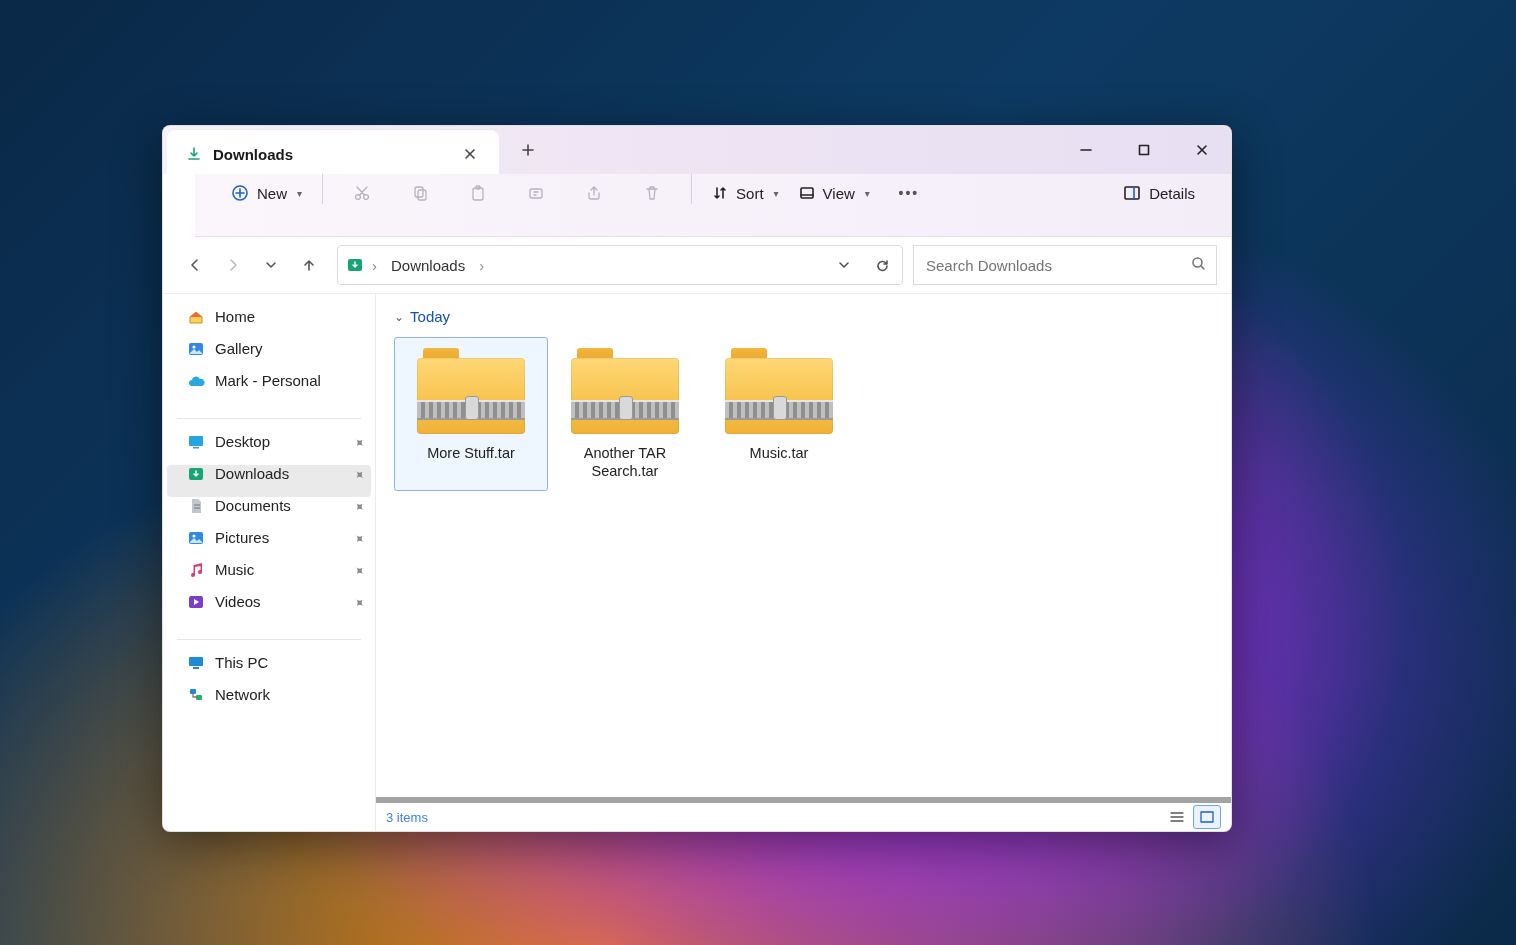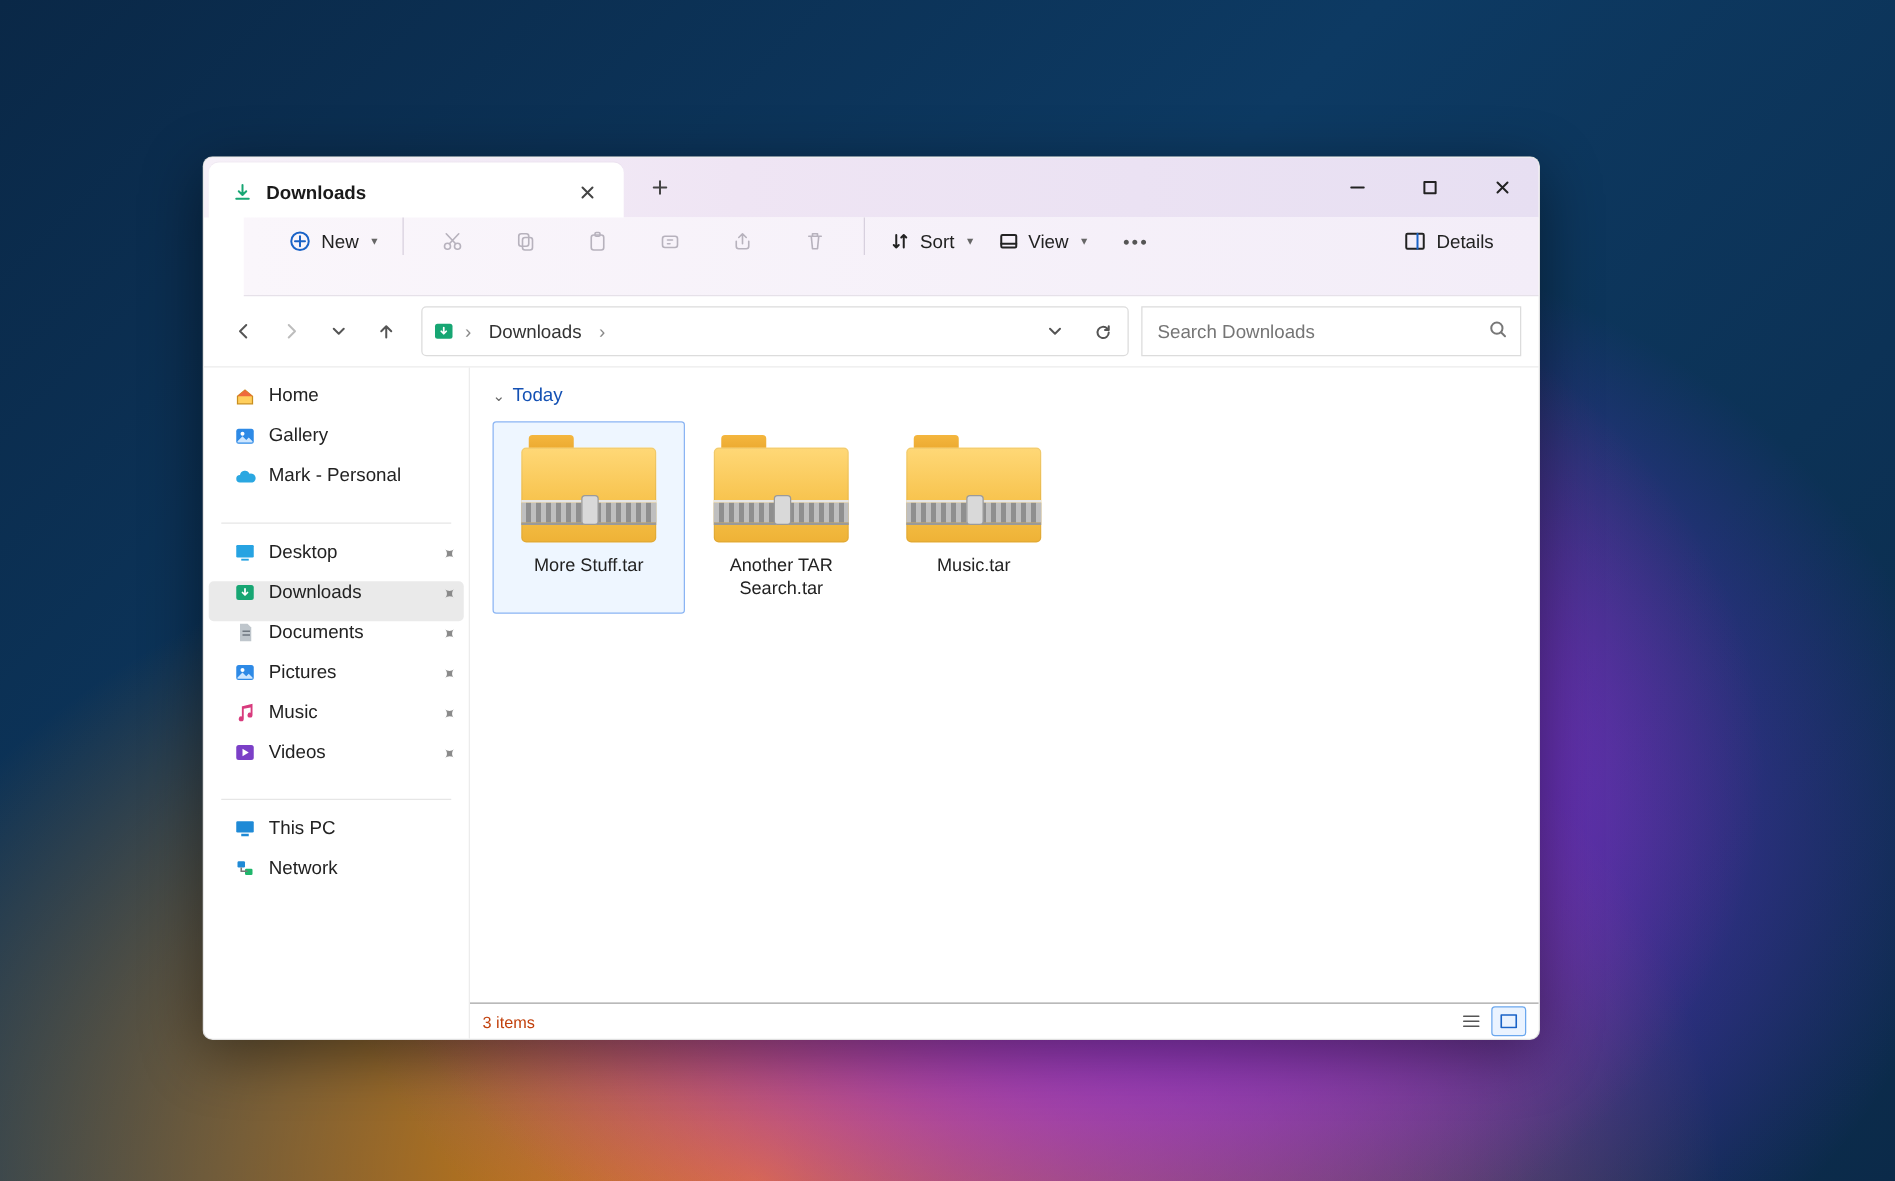--- a/index.html
+++ b/index.html
@@ -101,21 +101,21 @@
   .zf-body{position:absolute;left:0;top:10px;right:0;bottom:0;border-radius:4px;
     background:linear-gradient(#ffd877 0%,#f7c24b 60%,#eeb236 100%);
     box-shadow:inset 0 0 0 1px rgba(0,0,0,.06);}
   .zf-zip{position:absolute;left:0;right:0;top:52px;height:16px;
     background:
       repeating-linear-gradient(90deg,#bfbfbf 0 4px,#8f8f8f 4px 8px);
     border-top:2px solid #e6e6e6;border-bottom:2px solid #9a9a9a;}
   .zf-pull{position:absolute;left:50%;top:48px;width:12px;height:22px;margin-left:-6px;
     background:#d9d9d9;border:1px solid #9a9a9a;border-radius:3px;}
   
-  .status{height:28px;border-top:1px solid #a3a3a3;display:flex;align-items:center;padding:0 10px;font-size:13px;color:#c2410c;}
+  .status{height:28px;border-top:6px solid #a3a3a3;display:flex;align-items:center;padding:0 10px;font-size:13px;color:#3b82f6;}
   .status .sflex{flex:1;}
   .view-toggle{display:flex;gap:2px;}
   .vt{width:26px;height:22px;border:1px solid transparent;display:flex;align-items:center;justify-content:center;color:#555;border-radius:3px;}
   .vt.active{border-color:#6aa7ee;background:#eaf3ff;color:#1a63c7;}
   
   .stroke{stroke:currentColor;fill:none;stroke-width:1.6;stroke-linecap:round;stroke-linejoin:round;}
   .stroke2{stroke:currentColor;fill:none;stroke-width:1.3;stroke-linecap:round;stroke-linejoin:round;}
 </style>
 </head>
 <body>

